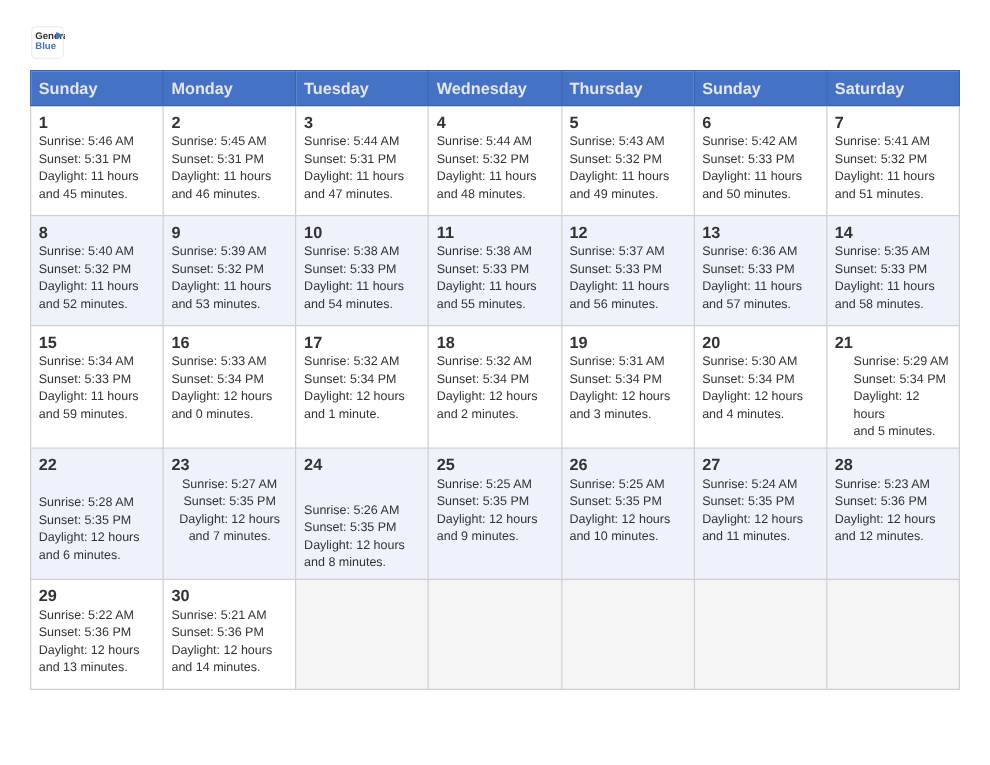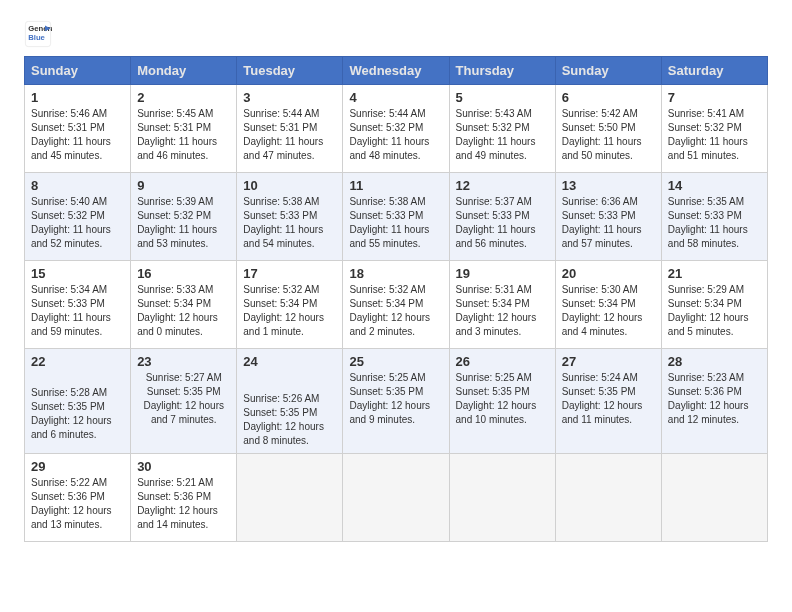--- a/index.html
+++ b/index.html
@@ -150,21 +150,21 @@
         <td>
           <span class="day-num">5</span>
           <div class="day-detail" style="white-space: pre-line;">Sunrise: 5:43 AM
 Sunset: 5:32 PM
 Daylight: 11 hours
 and 49 minutes.</div>
         </td>
         <td>
           <span class="day-num">6</span>
           <div class="day-detail" style="white-space: pre-line;">Sunrise: 5:42 AM
-Sunset: 5:50 PM
+Sunset: 5:33 PM
 Daylight: 11 hours
 and 50 minutes.</div>
         </td>
         <td>
           <span class="day-num">7</span>
           <div class="day-detail" style="white-space: pre-line;">Sunrise: 5:41 AM
 Sunset: 5:32 PM
 Daylight: 11 hours
 and 51 minutes.</div>
         </td>
@@ -258,21 +258,21 @@
         </td>
         <td>
           <span class="day-num">20</span>
           <div class="day-detail" style="white-space: pre-line;">Sunrise: 5:30 AM
 Sunset: 5:34 PM
 Daylight: 12 hours
 and 4 minutes.</div>
         </td>
         <td>
           <span class="day-num">21</span>
-          <div class="day-detail" style="white-space: pre-line;">Sunrise: 5:29 AM
+          <div class="day-detail" style="white-space: pre-line; margin-left: 15px;">Sunrise: 5:29 AM
 Sunset: 5:34 PM
 Daylight: 12 hours
 and 5 minutes.</div>
         </td>
       </tr>
       <tr class="row-even">
         <td>
           <span class="day-num">22</span>
           <div class="day-detail" style="white-space: pre-line; margin-top: 17px;">Sunrise: 5:28 AM
 Sunset: 5:35 PM

